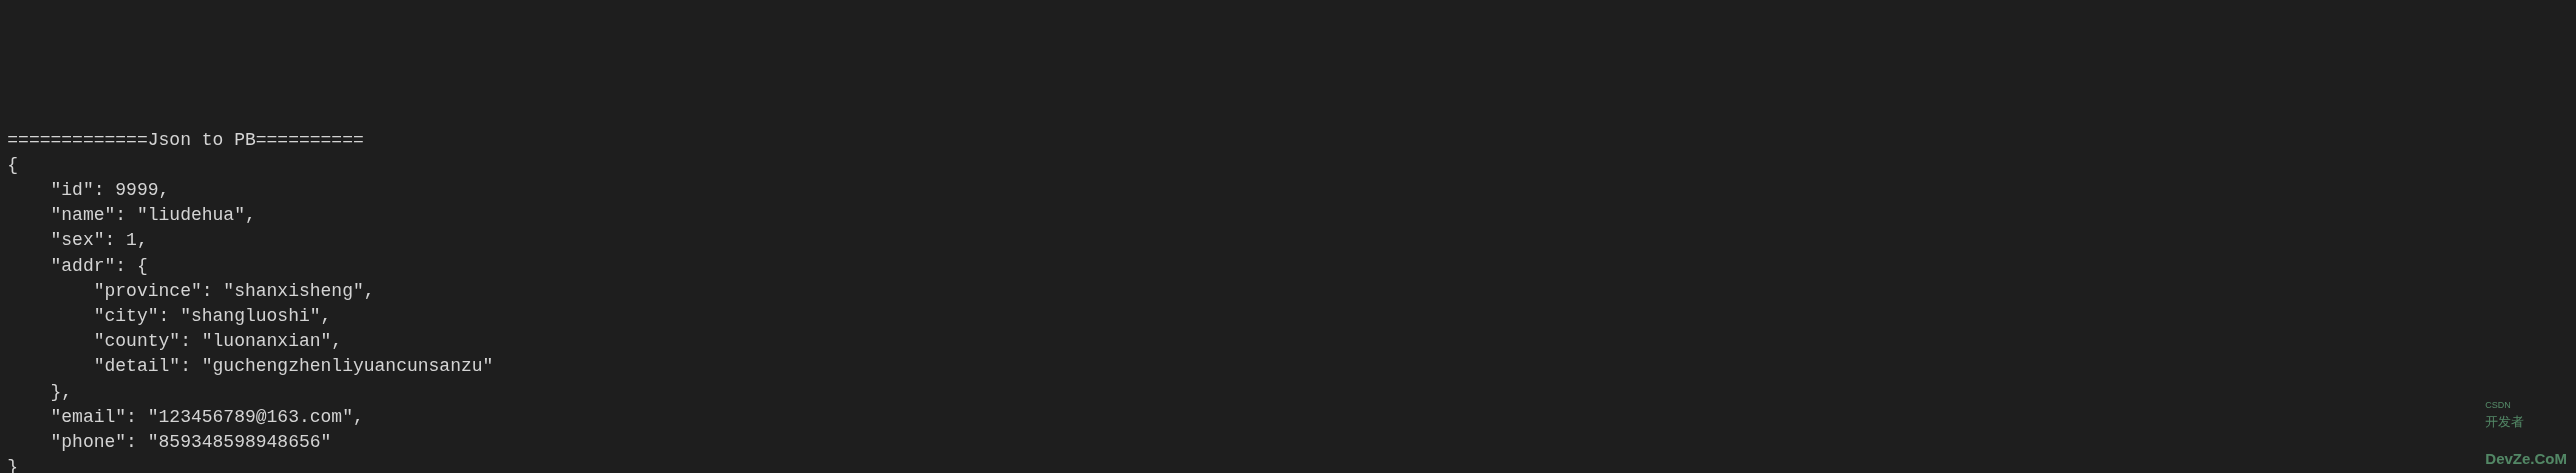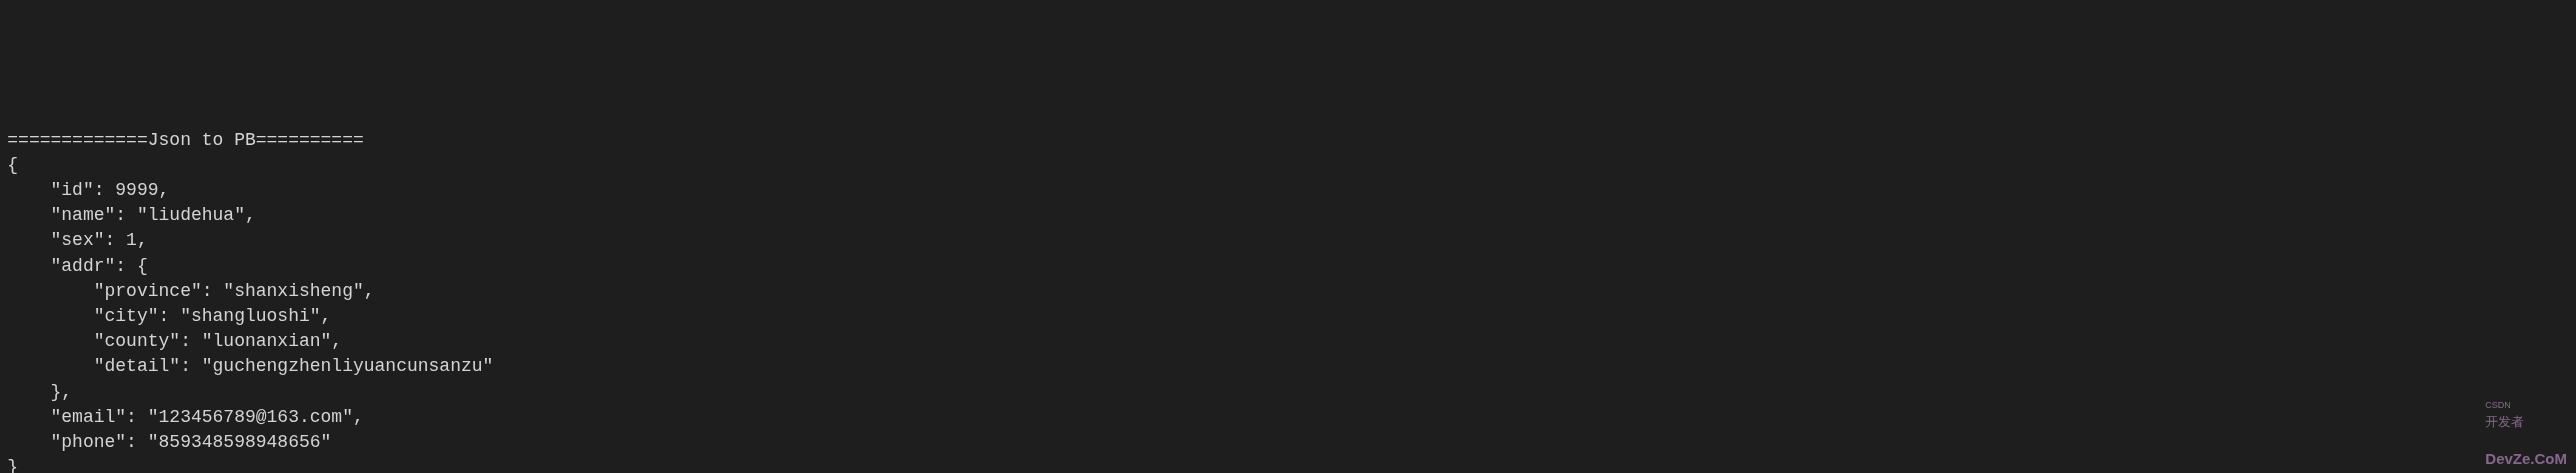--- a/index.html
+++ b/index.html
@@ -27,21 +27,21 @@
       color: #d4d4d4;
     }
     .json-line {
       color: #d4d4d4;
     }
     .watermark {
       position: absolute;
       right: 9px;
       bottom: 4.6px;
       font-size: 12.8px;
-      color: #f0abfc;
+      color: #86efac;
       opacity: 0.5;
       font-family: Arial, sans-serif;
     }
     .watermark .small {
       font-size: 9px;
     }
     .watermark .brand {
       font-size: 15px;
       font-weight: bold;
     }

